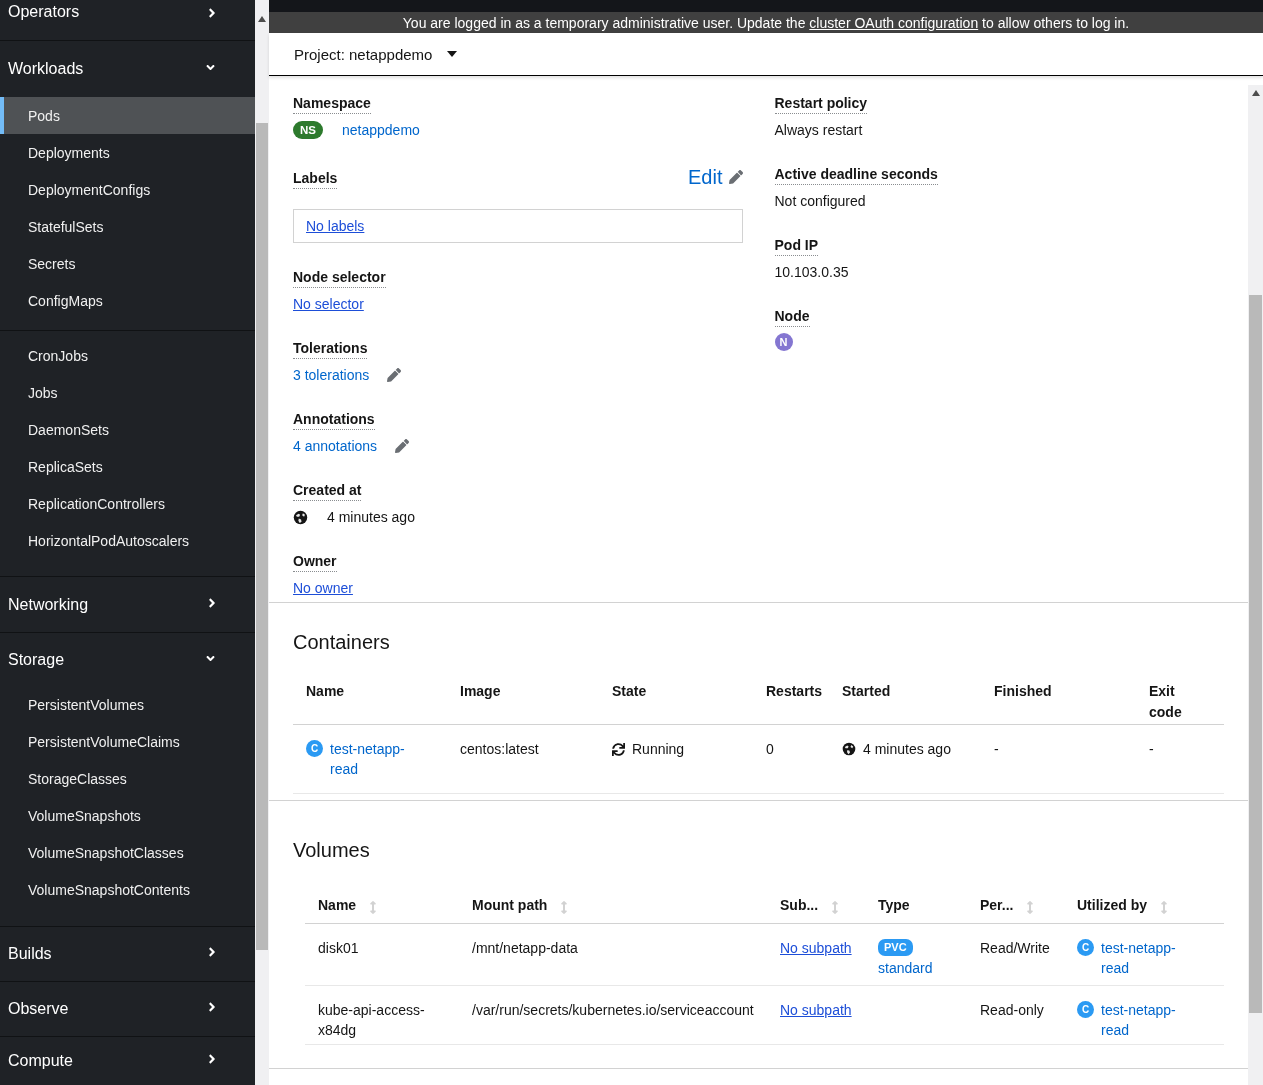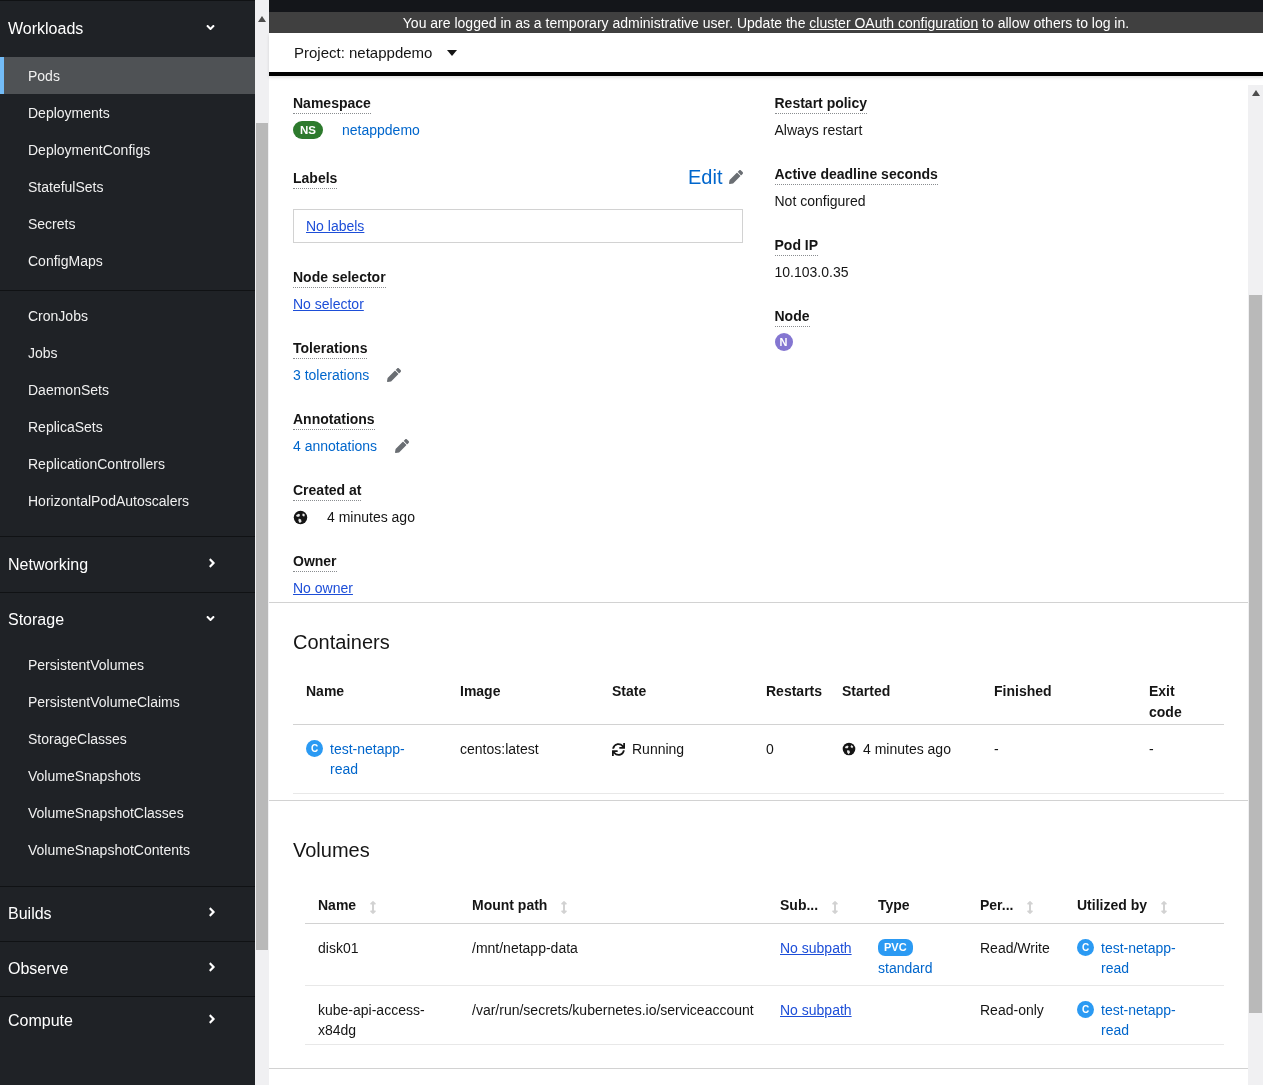--- a/index.html
+++ b/index.html
@@ -31,21 +31,21 @@
   .nav-scrollbar { position:absolute; left:255px; top:0; width:14px; height:100%; background:#f0f0f2; }
   .nav-scrollbar .sb-thumb { position:absolute; left:1px; right:1px; top:123px; height:827px; background:#b9b9b9; }
   .sb-arrow-up { position:absolute; left:3px; width:0; height:0; border-left:4px solid transparent; border-right:4px solid transparent; border-bottom:6px solid #4d4d4d; }
   .nav-scrollbar .sb-arrow-up { top:16px; }
 
   
   .main { position:absolute; left:269px; top:0; right:0; height:100%; background:#fff; }
   .masthead-strip { height:12px; background:#14161a; }
   .banner { height:21px; background:#404040; color:#fff; font-size:14px; display:flex; align-items:center; justify-content:center; }
   .banner a { color:#fff; text-decoration:underline; }
-  .project-bar { height:43px; background:#fff; display:flex; align-items:center; padding-left:25px; font-size:15px; border-bottom:4px solid #000000; box-shadow:0 2px 3px rgba(3,3,3,.12); position:relative; z-index:5; cursor:pointer; }
+  .project-bar { height:43px; background:#fff; display:flex; align-items:center; padding-left:25px; font-size:15px; border-bottom:1px solid #000000; box-shadow:0 2px 3px rgba(3,3,3,.12); position:relative; z-index:5; cursor:pointer; }
   .caret-down { margin-left:15px; width:0; height:0; border-left:5px solid transparent; border-right:5px solid transparent; border-top:6px solid #151515; }
 
   .content { position:absolute; top:85px; bottom:0; left:0; right:15px; background:#fff; overflow:hidden; }
   .section-divider { border:0; border-top:1px solid #d2d2d2; }
 
   
   .details { height:517px; overflow:hidden; padding:10px 24px 0 24px; }
   .details-grid { display:grid; grid-template-columns:1fr 1fr; column-gap:32px; }
   .dgroup { margin-bottom:26px; }
   .dt { font-size:14px; font-weight:600; color:#151515; margin-bottom:9px; }
@@ -85,20 +85,26 @@
 
   
   .main-scrollbar { position:absolute; right:0; top:85px; bottom:0; width:15px; background:#f0f0f2; }
   .main-scrollbar .sb-thumb { position:absolute; left:1px; right:1px; top:210px; height:718px; background:#b9b9b9; }
   .main-scrollbar .sb-arrow-up { top:5px; left:3.5px; }
 </style>
 </head>
 <body>
 
 <nav class="sidebar">
+  <div class="nav-group g-first">
+    <span class="glabel">Operators</span>
+    <span><svg width="10" height="14" viewBox="0 0 256 512">
+          <path fill="#fff" d="M224.3 273l-136 136c-9.4 9.4-24.6 9.4-33.9 0l-22.6-22.6c-9.4-9.4-9.4-24.6 0-33.9l96.4-96.4-96.4-96.4c-9.4-9.4-9.4-24.6 0-33.9L54.3 103c9.4-9.4 24.6-9.4 33.9 0l136 136c9.5 9.4 9.5 24.6.1 34z"></path>
+        </svg></span>
+  </div>
   <hr class="nav-divider">
   <div class="nav-group g-workloads">
     <span class="glabel">Workloads</span>
     <span><svg width="13" height="13" viewBox="0 0 320 512">
           <path fill="#fff" d="M143 352.3L7 216.3c-9.4-9.4-9.4-24.6 0-33.9l22.6-22.6c9.4-9.4 24.6-9.4 33.9 0l96.4 96.4 96.4-96.4c9.4-9.4 24.6-9.4 33.9 0l22.6 22.6c9.4 9.4 9.4 24.6 0 33.9l-136 136c-9.2 9.4-24.4 9.4-33.8 0z"></path>
         </svg></span>
   </div>
   <div class="nav-items">
     <div class="nav-item current">
         <span>Pods</span>

